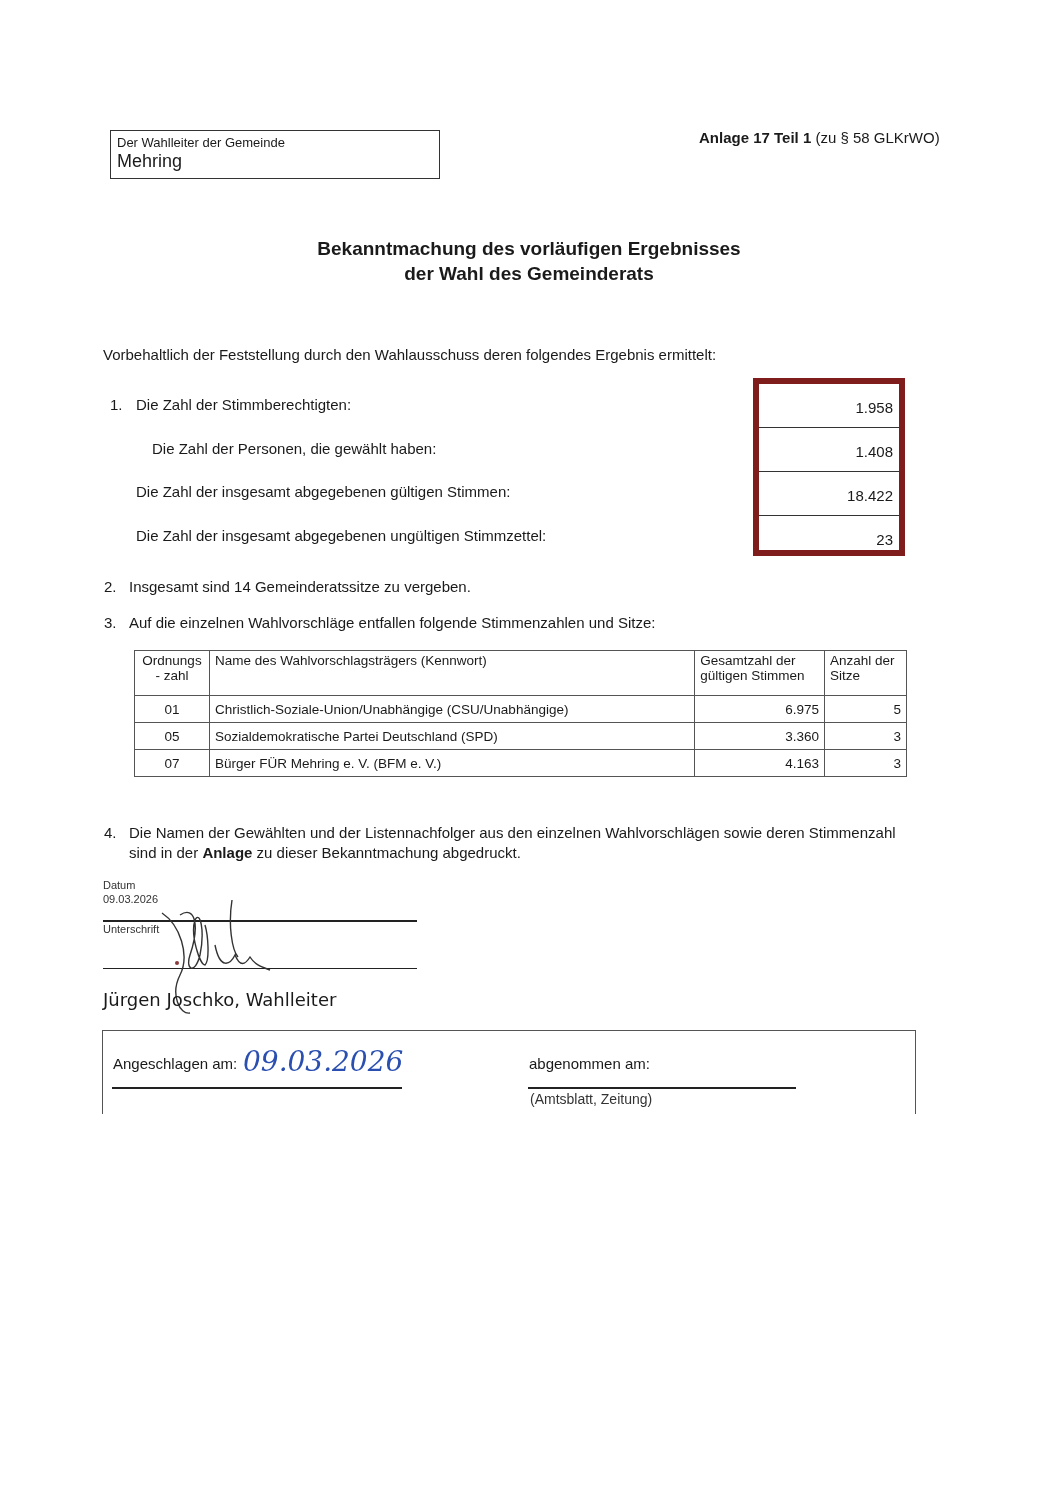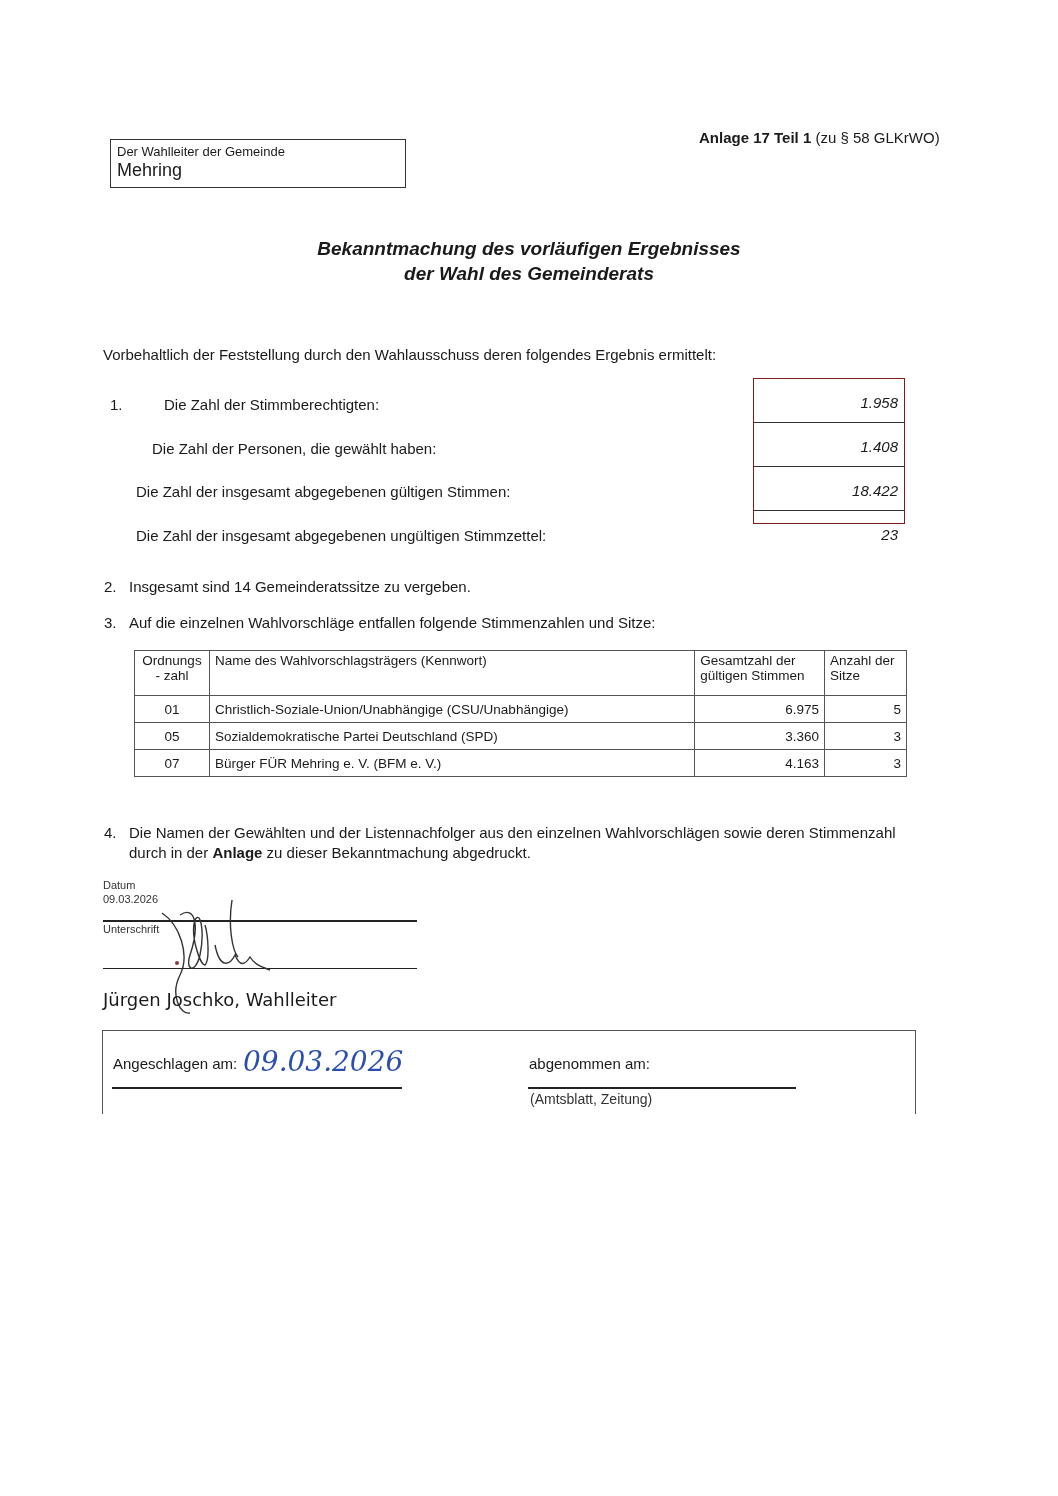--- a/index.html
+++ b/index.html
@@ -1,27 +1,27 @@
 <!DOCTYPE html>
 <html><head>
 <meta charset="utf-8">
 <style>
   html, body { margin: 0; padding: 0; background: #ffffff; }
   body { width: 1058px; height: 1496px; position: relative; overflow: hidden;
          font-family: "Liberation Sans", sans-serif; color: #1a1a1a; }
   .abs { position: absolute; }
   .anlage { left: 699px; top: 129px; font-size: 15px; }
   .anlage b { font-weight: bold; }
-  .wl-box { left: 110px; top: 139px; width: 296px; height: 49px; border: 1px solid #333; box-sizing: border-box; }
+  .wl-box { left: 110px; top: 130px; width: 330px; height: 49px; border: 1px solid #333; box-sizing: border-box; }
   .wl-label { position: absolute; left: 6px; top: 4px; font-size: 13px; }
   .wl-name { position: absolute; left: 6px; top: 20px; font-size: 18px; }
-  .title { left: 200px; width: 658px; top: 236px; text-align: center; font-weight: bold; font-size: 19px; line-height: 25px; font-style: italic; }
+  .title { left: 200px; width: 658px; top: 236px; text-align: center; font-weight: bold; font-size: 19px; line-height: 25px; }
   .intro { left: 103px; top: 346px; font-size: 15px; }
   .line { font-size: 15px; }
-  .numbox { left: 753px; top: 378px; width: 152px; height: 146px; border: 1px solid #7f1d1d; box-sizing: border-box; font-style: italic; }
+  .numbox { left: 753px; top: 378px; width: 152px; height: 178px; border: 6px solid #7f1d1d; box-sizing: border-box; }
   .numcell { height: 44px; border-bottom: 1px solid #333; box-sizing: border-box; text-align: right; padding-right: 6px; line-height: 48px; font-size: 15px; }
   .numcell:last-child { border-bottom: none; }
   table.res { position: absolute; left: 134px; top: 650px; width: 773px; border-collapse: collapse; font-size: 13.5px; }
   table.res th, table.res td { border: 1px solid #555; padding: 2px 5px; vertical-align: top; }
   table.res th { font-weight: normal; text-align: left; height: 40px; }
   table.res th.c0 { text-align: center; margin-top: 8px; }
   table.res td { height: 22px; vertical-align: middle; }
   table.res td.c0 { text-align: center; }
   table.res td.num { text-align: right; }
   .small { font-size: 11px; color: #333; }
@@ -43,21 +43,21 @@
 </div>
 
 <div class="abs title">
   <div>Bekanntmachung des vorläufigen Ergebnisses</div>
   <div>der Wahl des Gemeinderats</div>
 </div>
 
 <div class="abs intro">Vorbehaltlich der Feststellung durch den Wahlausschuss deren folgendes Ergebnis ermittelt:</div>
 
 <div class="abs line" style="left:110px; top:396px;">1.</div>
-<div class="abs line" style="left:136px; top:396px;margin-left:28px;">Die Zahl der Stimmberechtigten:</div>
+<div class="abs line" style="left:136px; top:396px;">Die Zahl der Stimmberechtigten:</div>
 <div class="abs line" style="left:152px; top:440px;">Die Zahl der Personen, die gewählt haben:</div>
 <div class="abs line" style="left:136px; top:483px;">Die Zahl der insgesamt abgegebenen gültigen Stimmen:</div>
 <div class="abs line" style="left:136px; top:527px;">Die Zahl der insgesamt abgegebenen ungültigen Stimmzettel:</div>
 
 <div class="abs numbox">
   <div class="numcell">1.958</div>
   <div class="numcell">1.408</div>
   <div class="numcell">18.422</div>
   <div class="numcell">23</div>
 </div>
@@ -101,21 +101,21 @@
       <td>Bürger FÜR Mehring e. V. (BFM e. V.)</td>
       <td class="num">4.163</td>
       <td class="num">3</td>
     </tr>
   </tbody>
 </table>
 
 <div class="abs line" style="left:104px; top:824px;">4.</div>
 <div class="abs line" style="left:129px; top:824px;">Die Namen der Gewählten und der Listennachfolger aus den einzelnen Wahlvorschlägen sowie deren Stimmenzahl</div>
 <div class="abs line" style="left:129px; top:844px;">
-  <span>durch in der </span><b>Anlage</b><span> zu dieser Bekanntmachung abgedruckt.</span>
+  <span>sind in der </span><b>Anlage</b><span> zu dieser Bekanntmachung abgedruckt.</span>
 </div>
 
 <div class="abs small" style="left:103px; top:879px;">Datum</div>
 <div class="abs small" style="left:103px; top:893px;">09.03.2026</div>
 <div class="sigline" style="top:920px;"></div>
 <div class="abs small" style="left:103px; top:923px;">Unterschrift</div>
 <div class="sigline" style="top:968px; border-top-width:1px;"></div>
 
 <svg class="abs" style="left:150px; top:895px;" width="130" height="125" viewBox="0 0 130 125">
   <path d="M12 18 C30 30, 40 60, 30 80 C20 100, 30 120, 40 118 M30 20 C45 10, 50 30, 40 60 C35 75, 45 80, 50 60 C55 35, 50 15, 45 25 C40 40, 50 70, 55 70 C60 65, 58 40, 55 30 M82 5 C78 30, 82 55, 88 62 M65 50 C70 75, 80 70, 85 60 C90 72, 95 70, 100 62 C105 70, 112 72, 120 75" fill="none" stroke="#333" stroke-width="1.4"></path>

